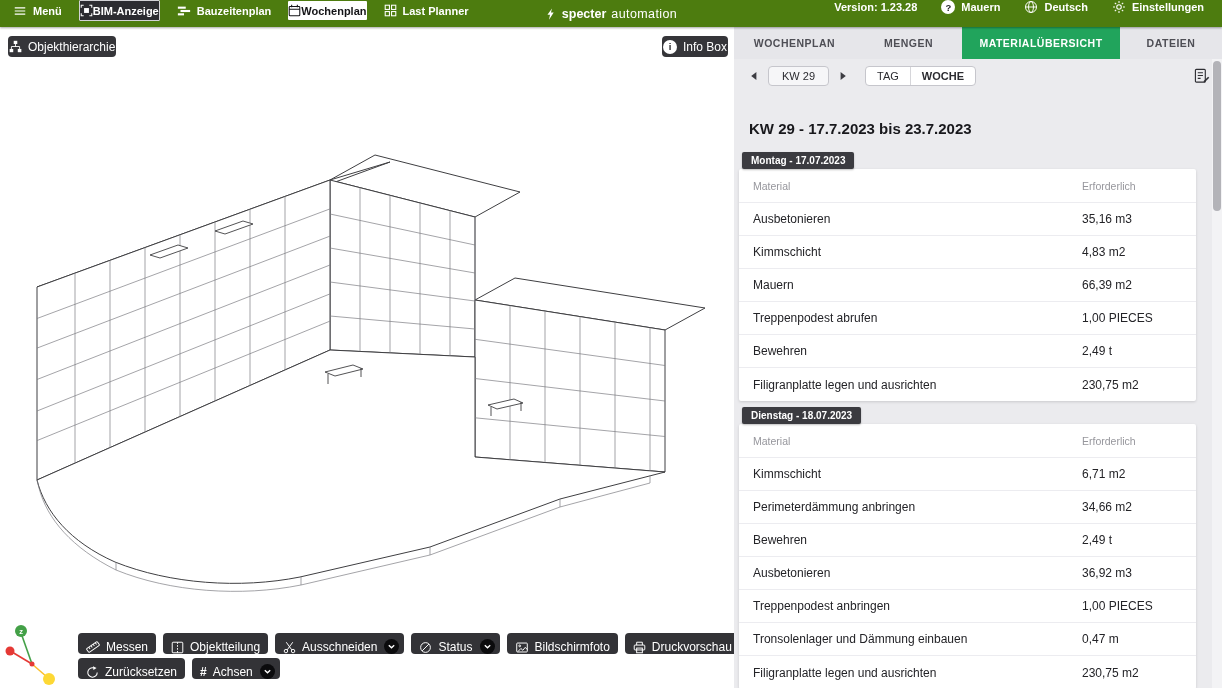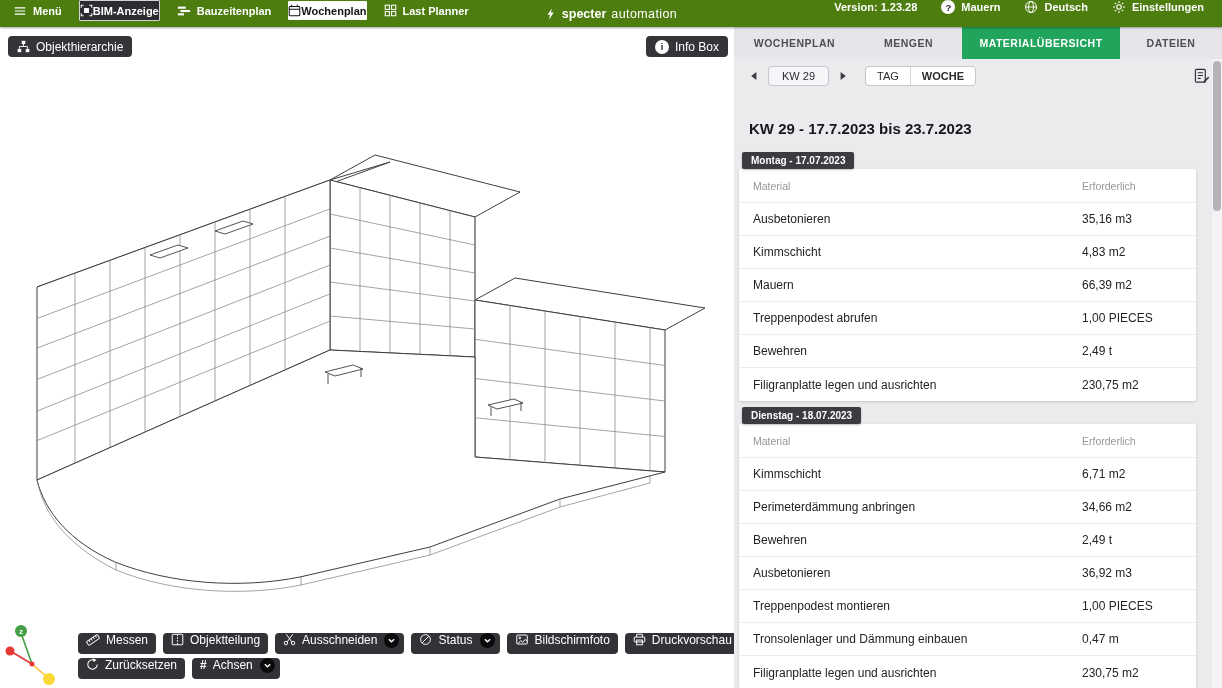--- a/index.html
+++ b/index.html
@@ -20,27 +20,27 @@
   .tb-logo .b{font-weight:700;font-size:12.5px}
   .tb-logo .l{font-weight:300;font-size:12.5px;letter-spacing:.4px}
   .tb-right{margin-left:auto;display:flex;align-items:center;gap:24px;padding-right:18px}
   .circ-q,.circ-i{width:14px;height:14px;background:#fff;color:#1e1e22;border-radius:50%;
     font-size:9.5px;font-weight:700;display:inline-flex;align-items:center;justify-content:center}
 
   
   .viewer{position:absolute;top:27px;left:0;width:734px;height:661px;background:#fff;overflow:hidden}
   .model{position:absolute;top:0;left:0}
   .v-chip{position:absolute;display:flex;align-items:center;gap:6px;height:21px;
-    background:rgba(38,38,42,.93);color:#fff;font-size:12px;border-radius:4px;padding:0 9px;cursor:pointer}
+    background:rgba(38,38,42,.93);color:#fff;font-size:12px;border-radius:4px;padding:0 1px;cursor:pointer}
   .chip-objekt{top:9px;left:8px}
   .chip-info{top:9px;right:6px}
   .tools{position:absolute;left:78px;display:flex;gap:7px}
   .row1{bottom:34px}
   .row2{bottom:9px}
-  .tool-chip{display:flex;align-items:flex-start;gap:6px;height:21px;background:rgba(36,36,40,.93);
+  .tool-chip{display:flex;align-items:flex-end;gap:6px;height:21px;background:rgba(36,36,40,.93);
     color:#fff;font-size:12px;border-radius:4px;padding:0 8px;cursor:pointer;white-space:nowrap}
   .chev-circle{width:15px;height:15px;border-radius:50%;background:#0b0b0d;display:inline-flex;
     align-items:center;justify-content:center;margin-left:1px;margin-right:-3px;cursor:pointer}
   .hash{font-size:12px;font-weight:700;color:#fff}
   .gizmo{position:absolute;left:2px;bottom:0}
 
   
   .panel{position:absolute;top:27px;left:734px;width:488px;height:661px;background:#ebebee;overflow:hidden}
   .tabs{display:flex;height:32px;background:#e6e6ea}
   .tab{display:flex;align-items:center;justify-content:center;font-size:10.5px;font-weight:700;
@@ -380,21 +380,21 @@
           </div>
         <div class="trow">
             <span class="col-mat">Bewehren</span>
             <span class="col-req">2,49 t</span>
           </div>
         <div class="trow">
             <span class="col-mat">Ausbetonieren</span>
             <span class="col-req">36,92 m3</span>
           </div>
         <div class="trow">
-            <span class="col-mat">Treppenpodest montieren</span>
+            <span class="col-mat">Treppenpodest anbringen</span>
             <span class="col-req">1,00 PIECES</span>
           </div>
         <div class="trow">
             <span class="col-mat">Tronsolenlager und Dämmung einbauen</span>
             <span class="col-req">0,47 m</span>
           </div>
         <div class="trow">
             <span class="col-mat">Filigranplatte legen und ausrichten</span>
             <span class="col-req">230,75 m2</span>
           </div>

